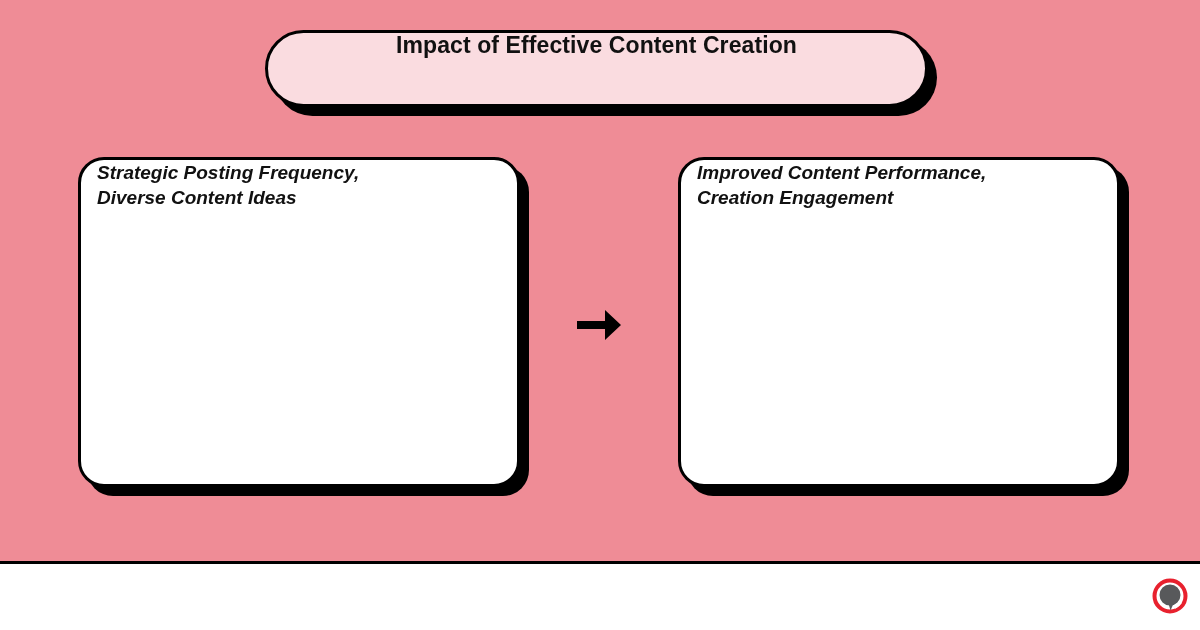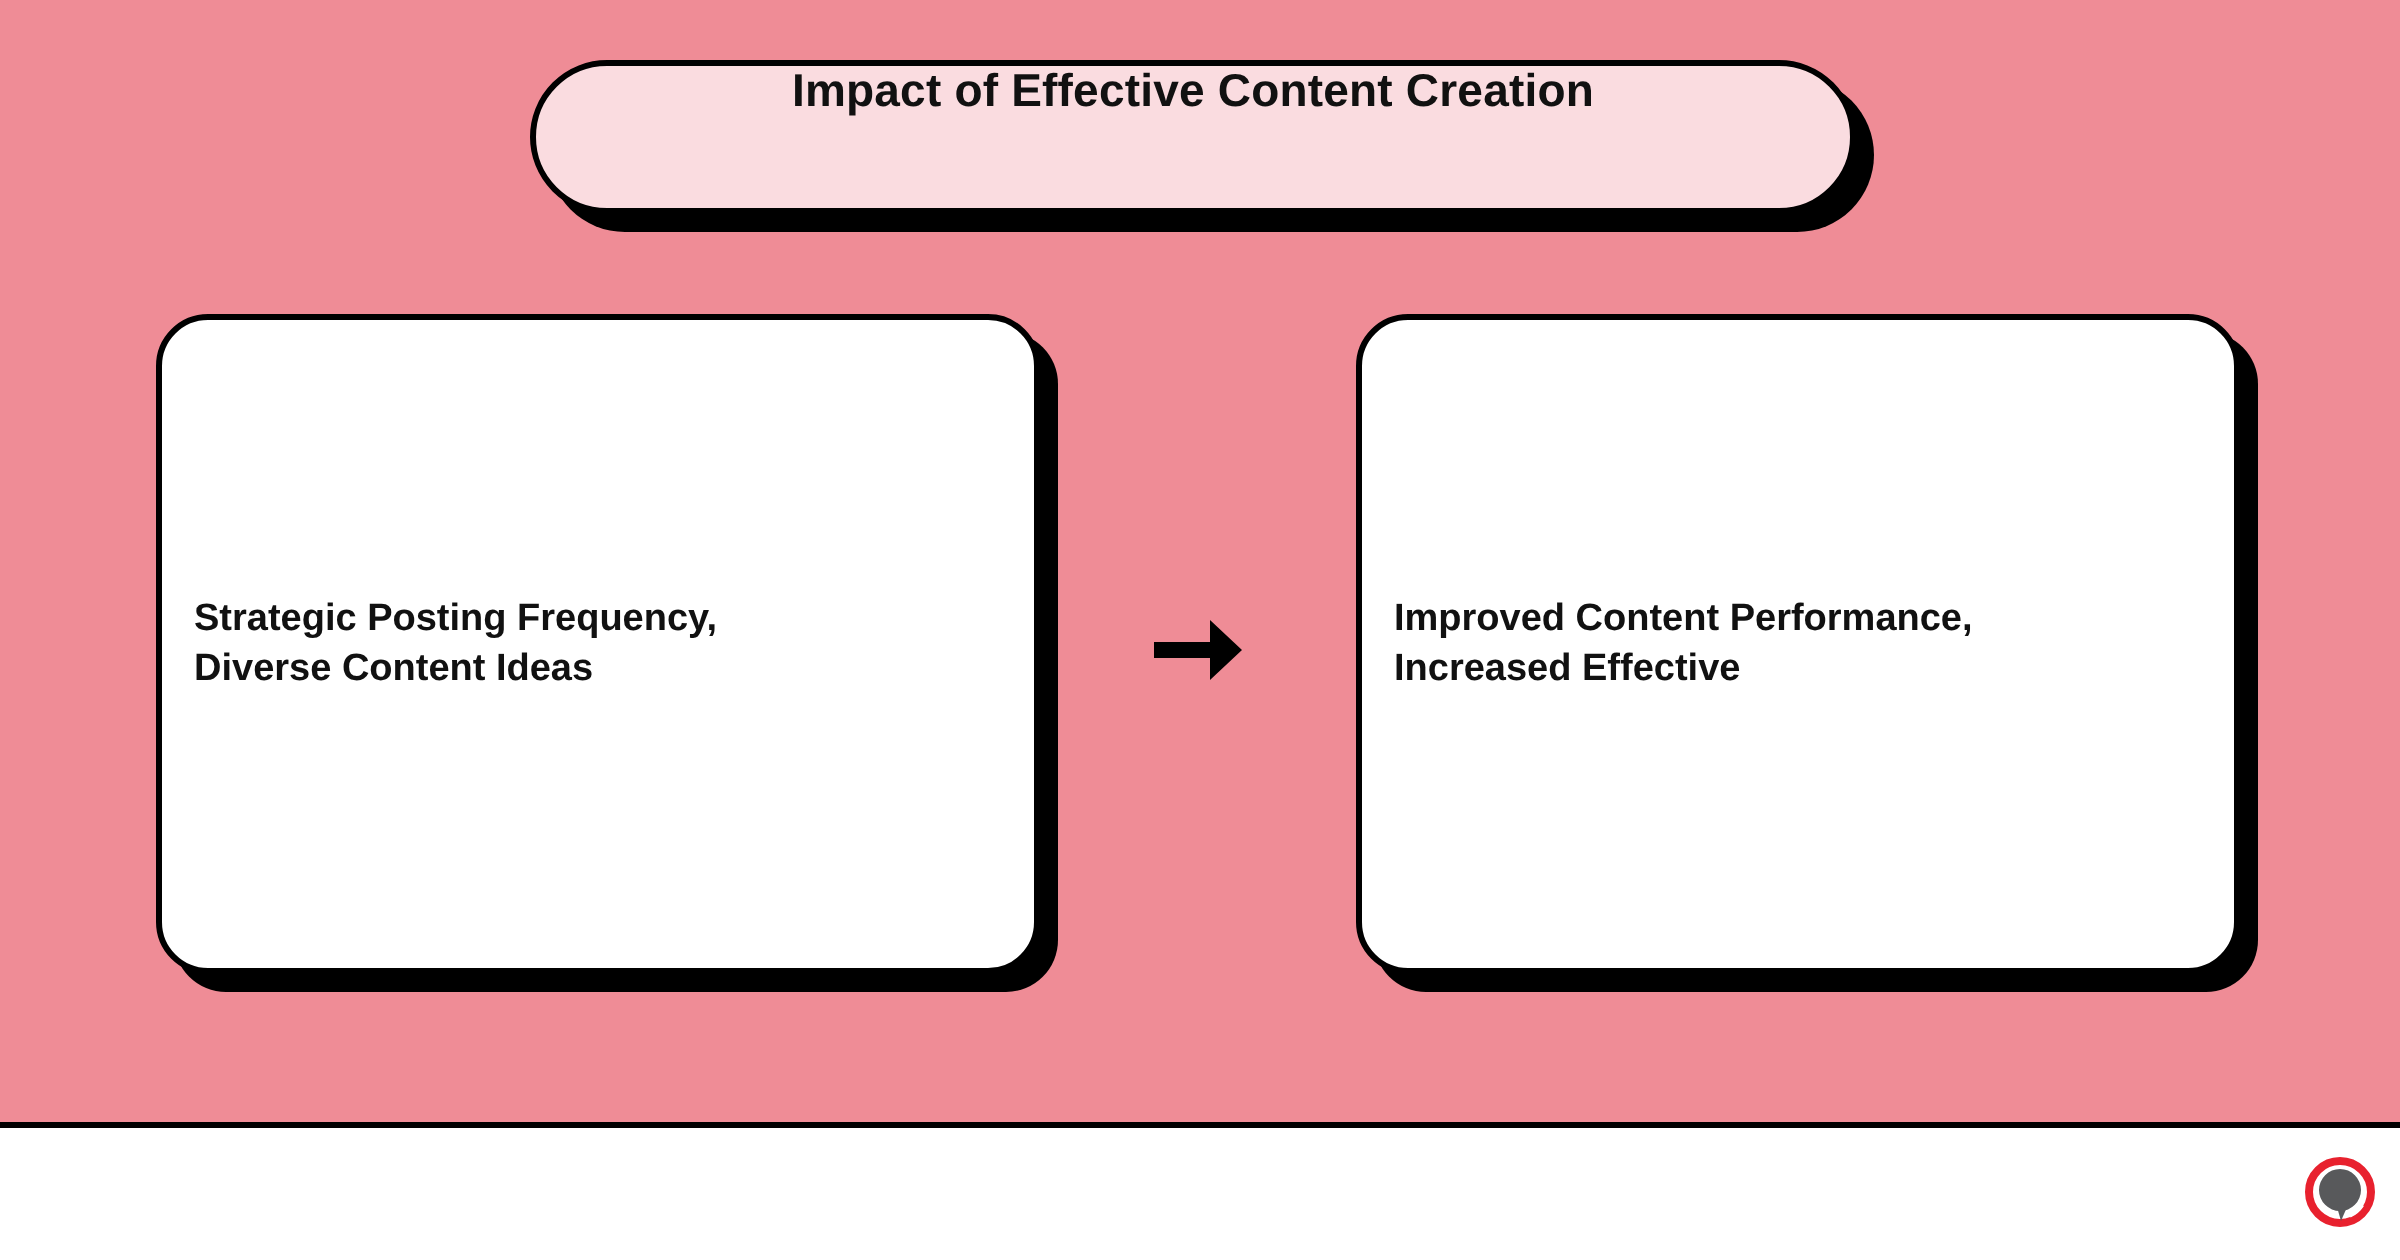--- a/index.html
+++ b/index.html
@@ -80,22 +80,23 @@
     position: absolute;
     top: 157px;
     width: 442px;
     height: 330px;
     box-sizing: border-box;
     background: #ffffff;
     border: 3px solid #000000;
     border-radius: 26px;
     box-shadow: 9px 9px 0 0 #000000;
     display: flex;
-    align-items: center;
+    align-items: flex-start;
     justify-content: flex-start;
+    font-style: italic;
   }
   #card-left  { left: 78px; }
   #card-right { left: 678px; }
 
   .card-text {
     font-size: 19px;
     font-weight: bold;
     color: #111111;
     line-height: 25px;
     padding: 0 18px 0 16px;
@@ -143,21 +144,21 @@
   </div>
 
   <div id="arrow">
     <svg width="48" height="42" viewBox="0 0 48 42" aria-hidden="true">
       <path d="M2 17 H30 V6 L46 21 L30 36 V25 H2 Z" fill="#000000"></path>
     </svg>
   </div>
 
   <div class="card" id="card-right">
     <div class="card-text">Improved Content Performance,
-Increased Effective</div>
+Creation Engagement</div>
   </div>
 
   <div id="divider"></div>
   <div id="footer"></div>
 
   <div id="logo">
     <svg width="38" height="38" viewBox="0 0 38 38" aria-hidden="true">
       <circle cx="19" cy="19" r="15.5" fill="none" stroke="#e8212e" stroke-width="4"></circle>
       <path d="M19 7.5 a10.5 10.5 0 1 0 0 21 a10.5 10.5 0 0 0 0 -21 Z" fill="#58595b"></path>
       <path d="M17.5 26.5 L22.5 26.5 L19.5 33.5 Z" fill="#58595b"></path>

